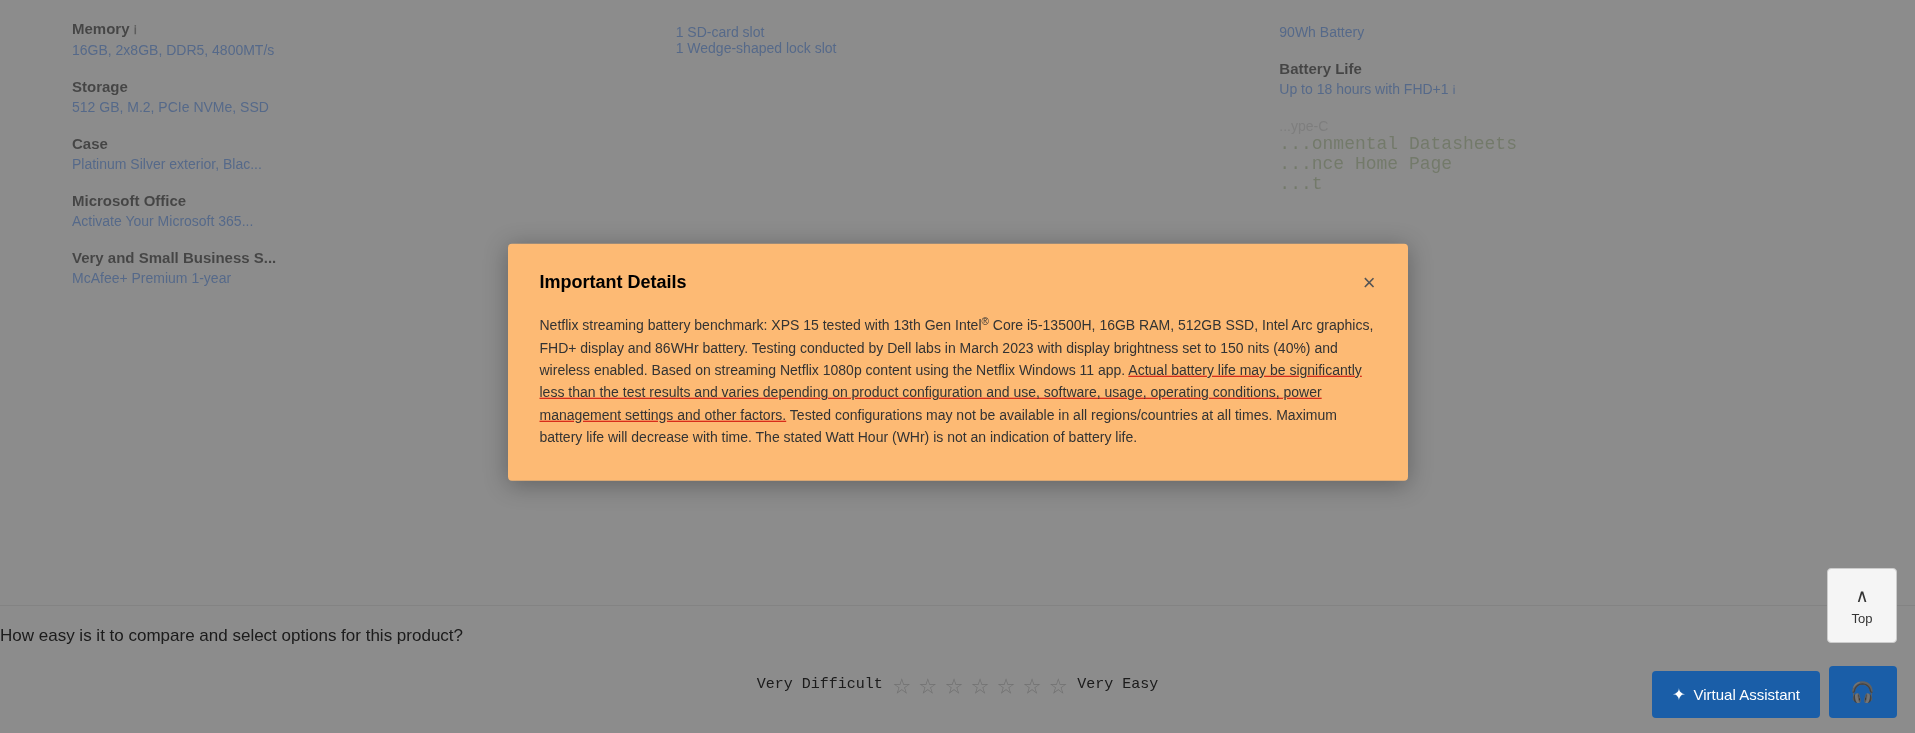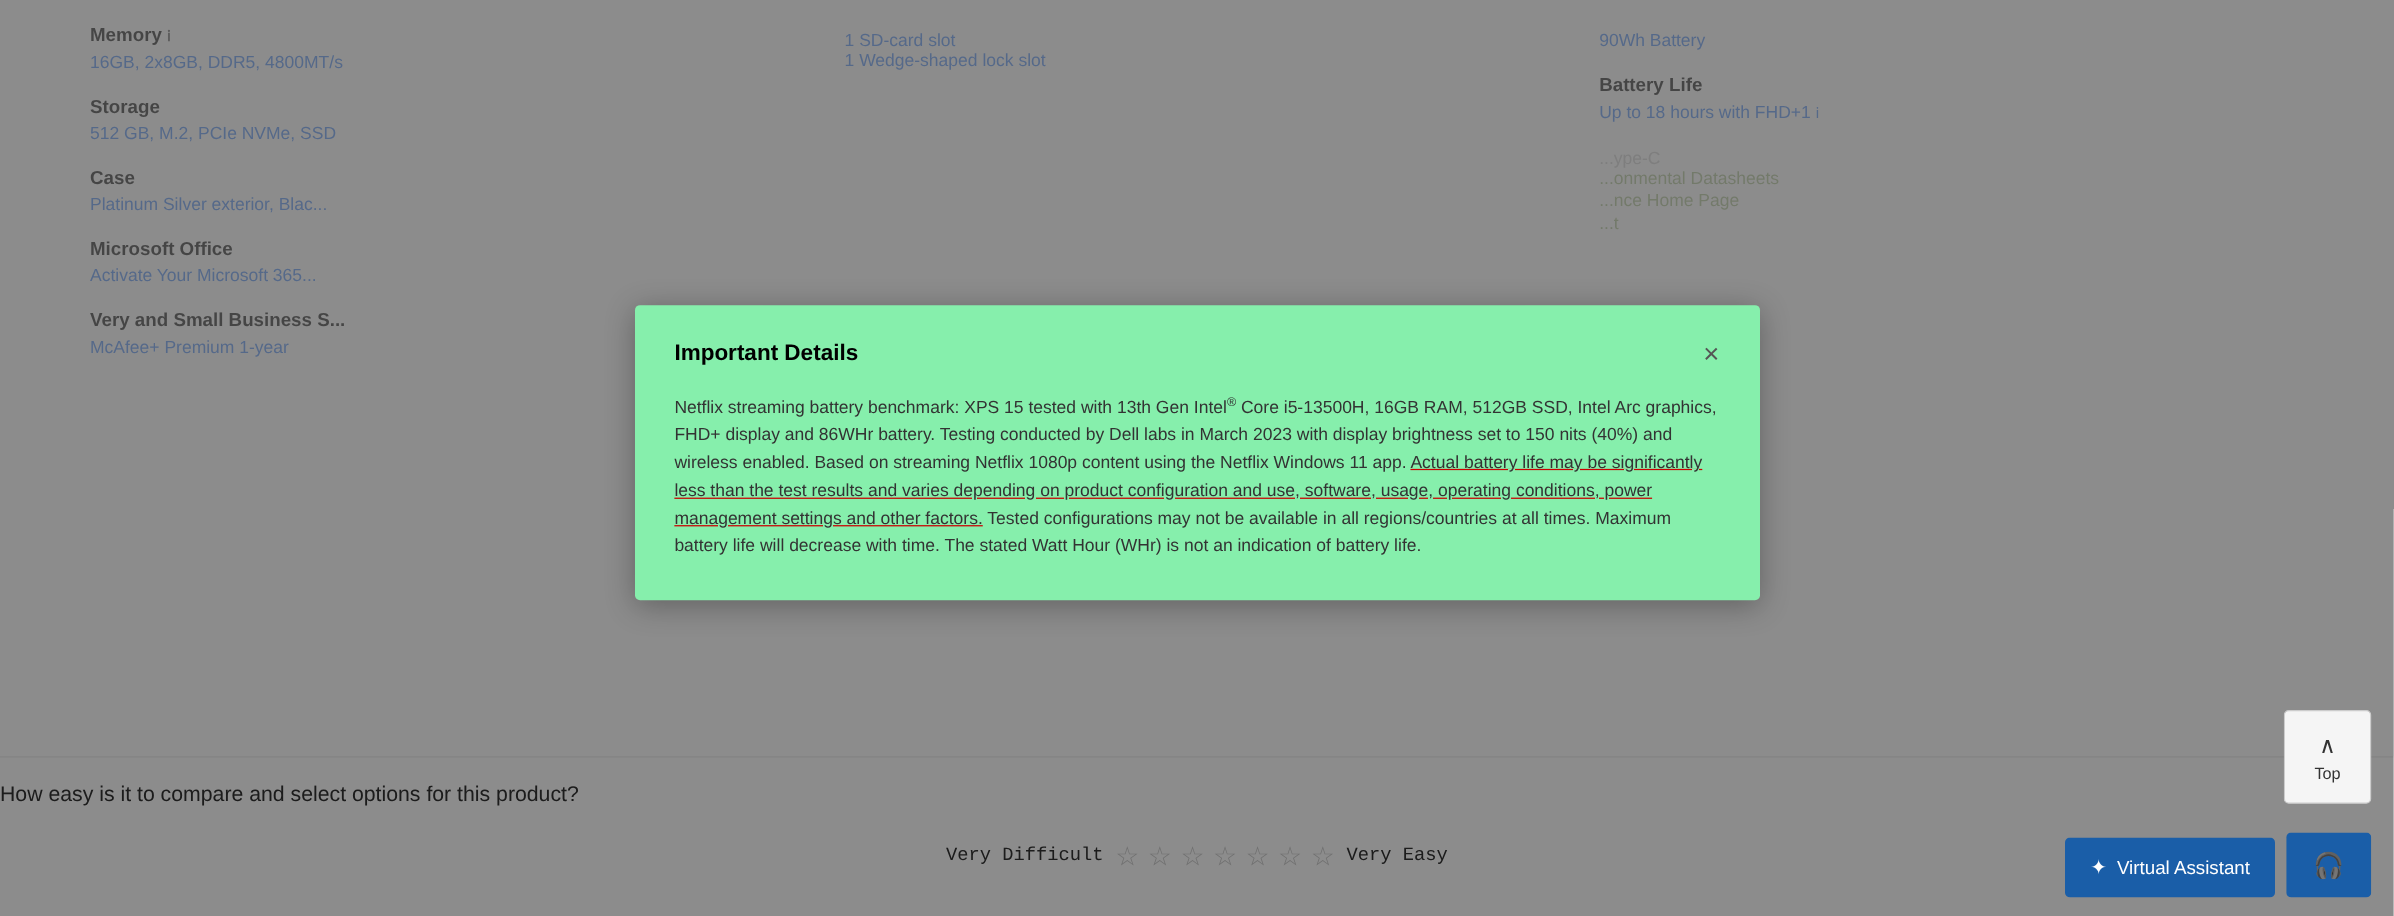--- a/index.html
+++ b/index.html
@@ -39,39 +39,40 @@
     }
 
     .spec-value {
       font-size: 14px;
       color: #3b82f6;
       margin-top: 4px;
     }
 
     .link-text {
       color: #4d7c0f;
-      font-size: 14px;
+      font-size: 18px;
       text-decoration: none;
+      font-family: Liberation Mono, monospace;
     }
 
     
     .overlay {
       position: absolute;
       top: 0; left: 0; right: 0; bottom: 0;
       background: rgba(0,0,0,0.45);
       z-index: 10;
     }
 
     
     .modal {
       position: absolute;
       top: 50%;
       left: 50%;
       transform: translate(-50%, -52%);
-      background: #86efac;
+      background: #fdba74;
       border-radius: 4px;
       z-index: 20;
       width: 900px;
       padding: 28px 32px 32px 32px;
       box-shadow: 0 4px 24px rgba(0,0,0,0.3);
     }
 
     .modal-header {
       display: flex;
       justify-content: space-between;

